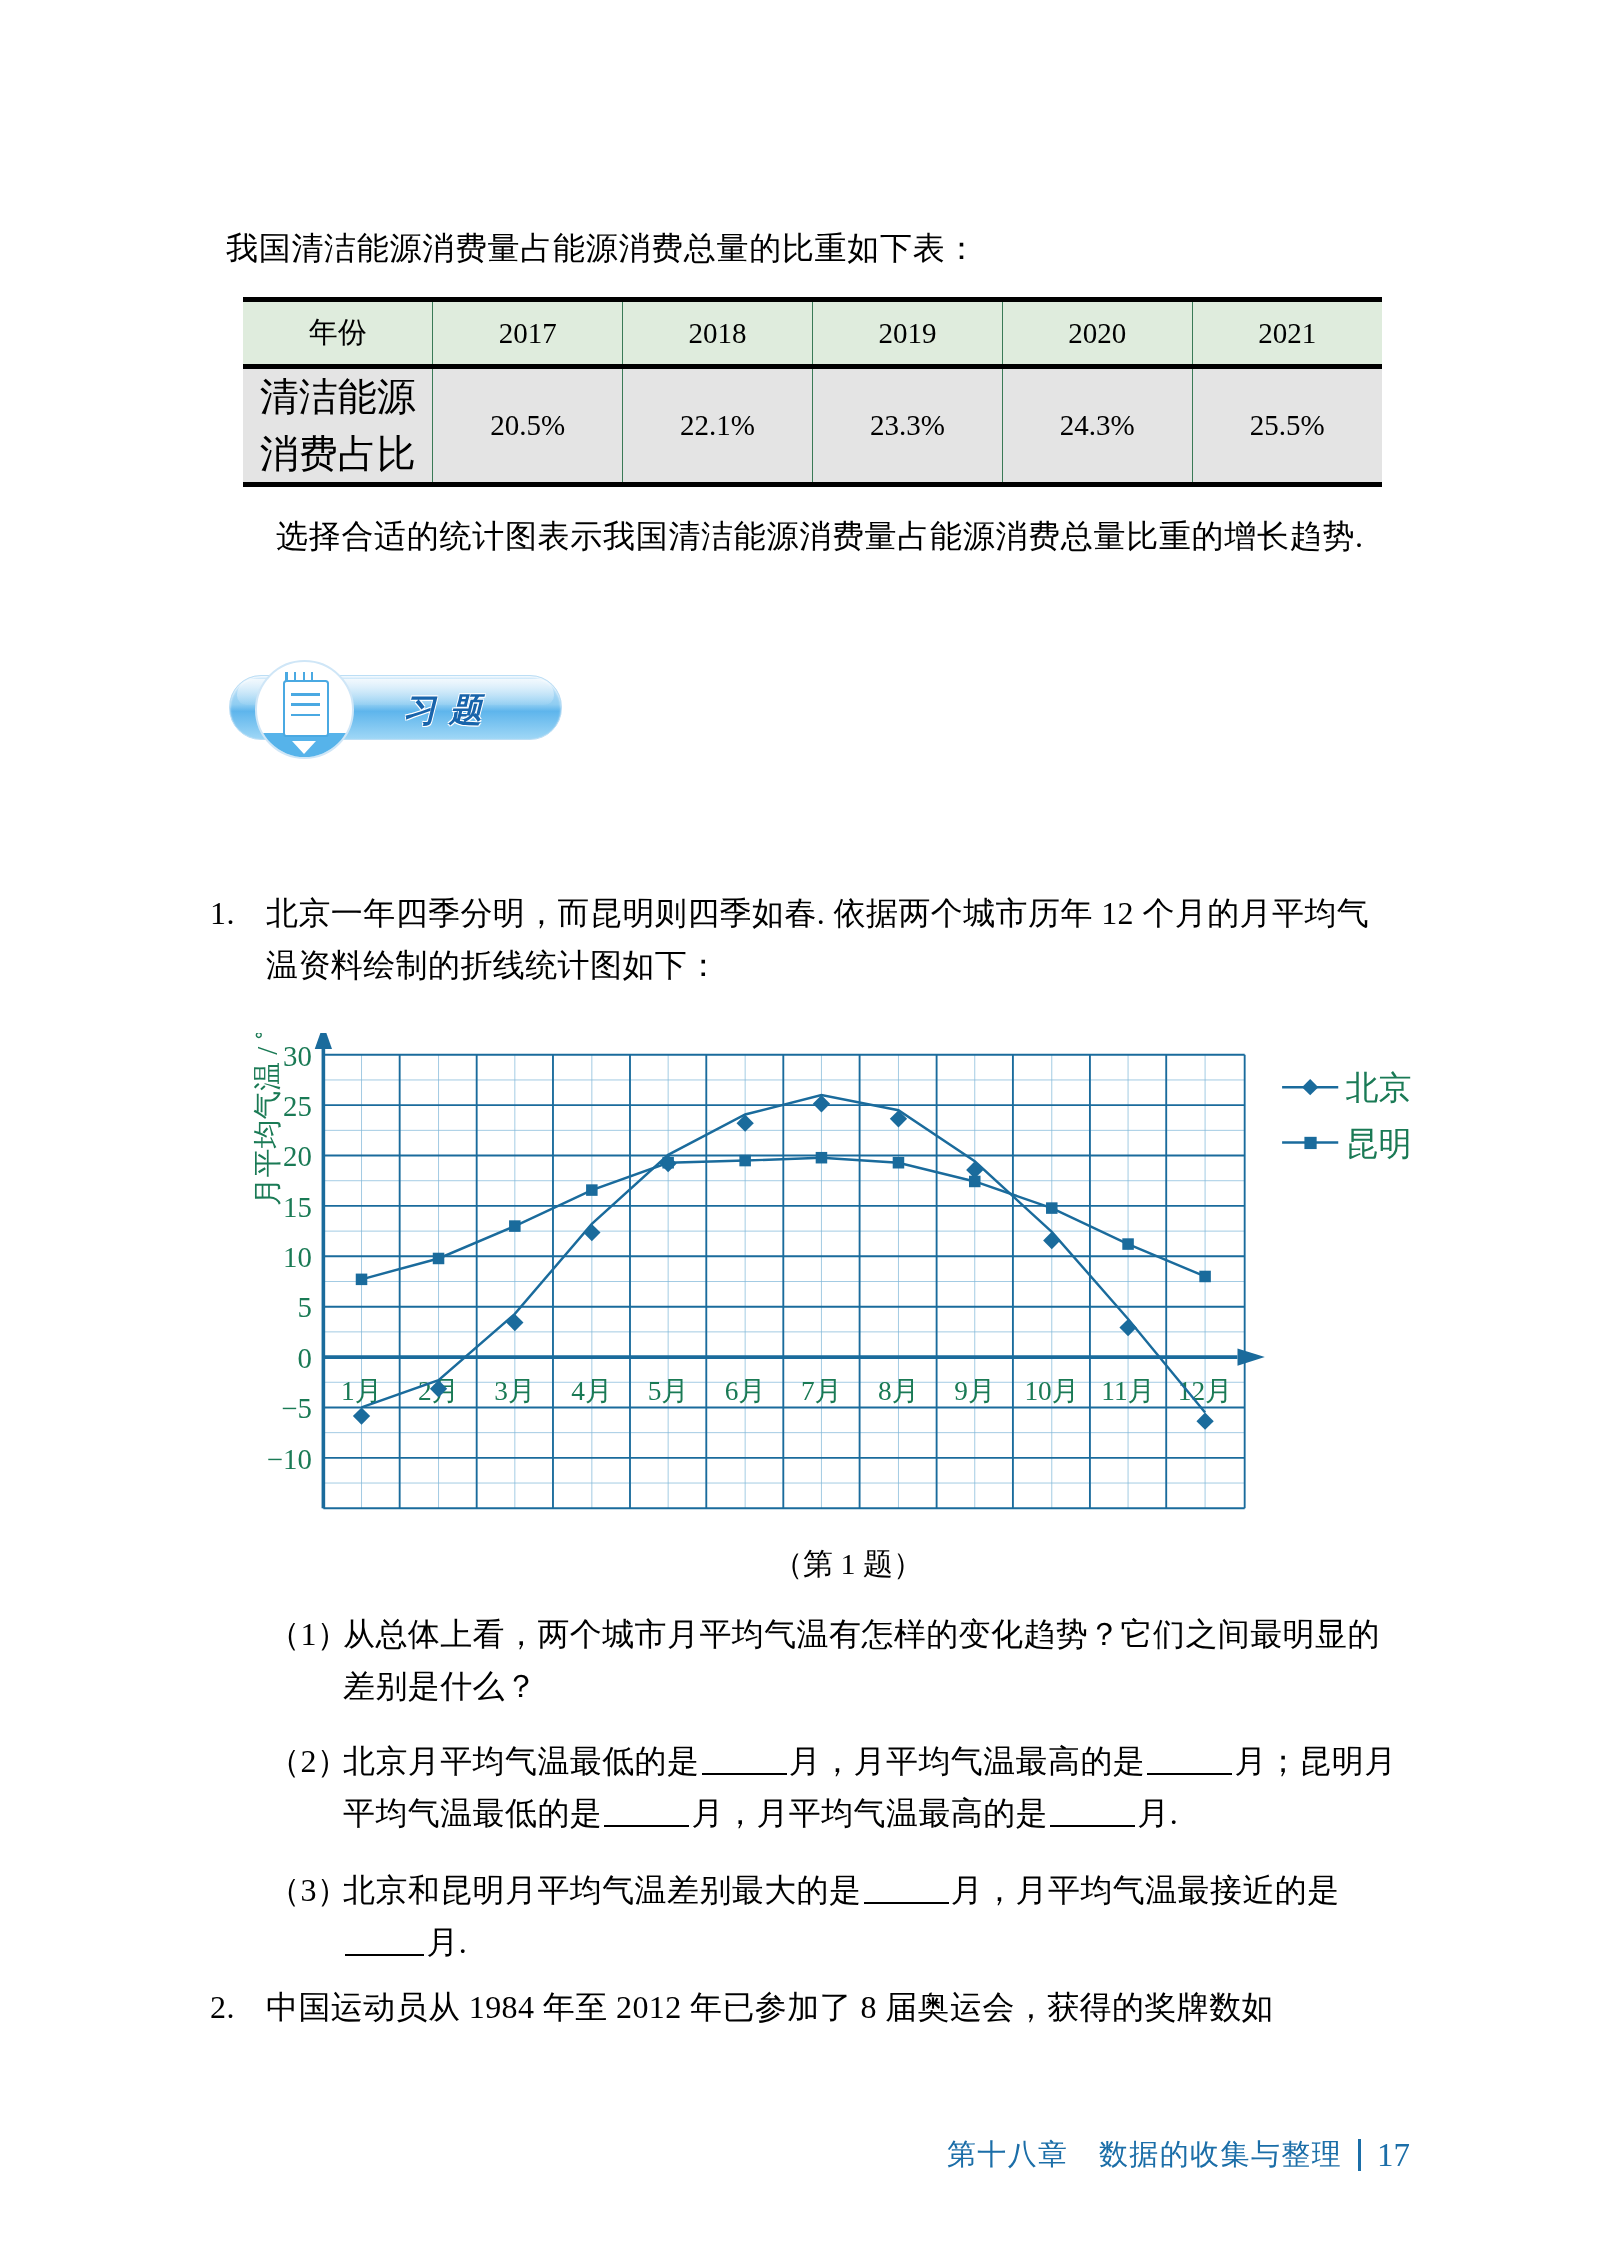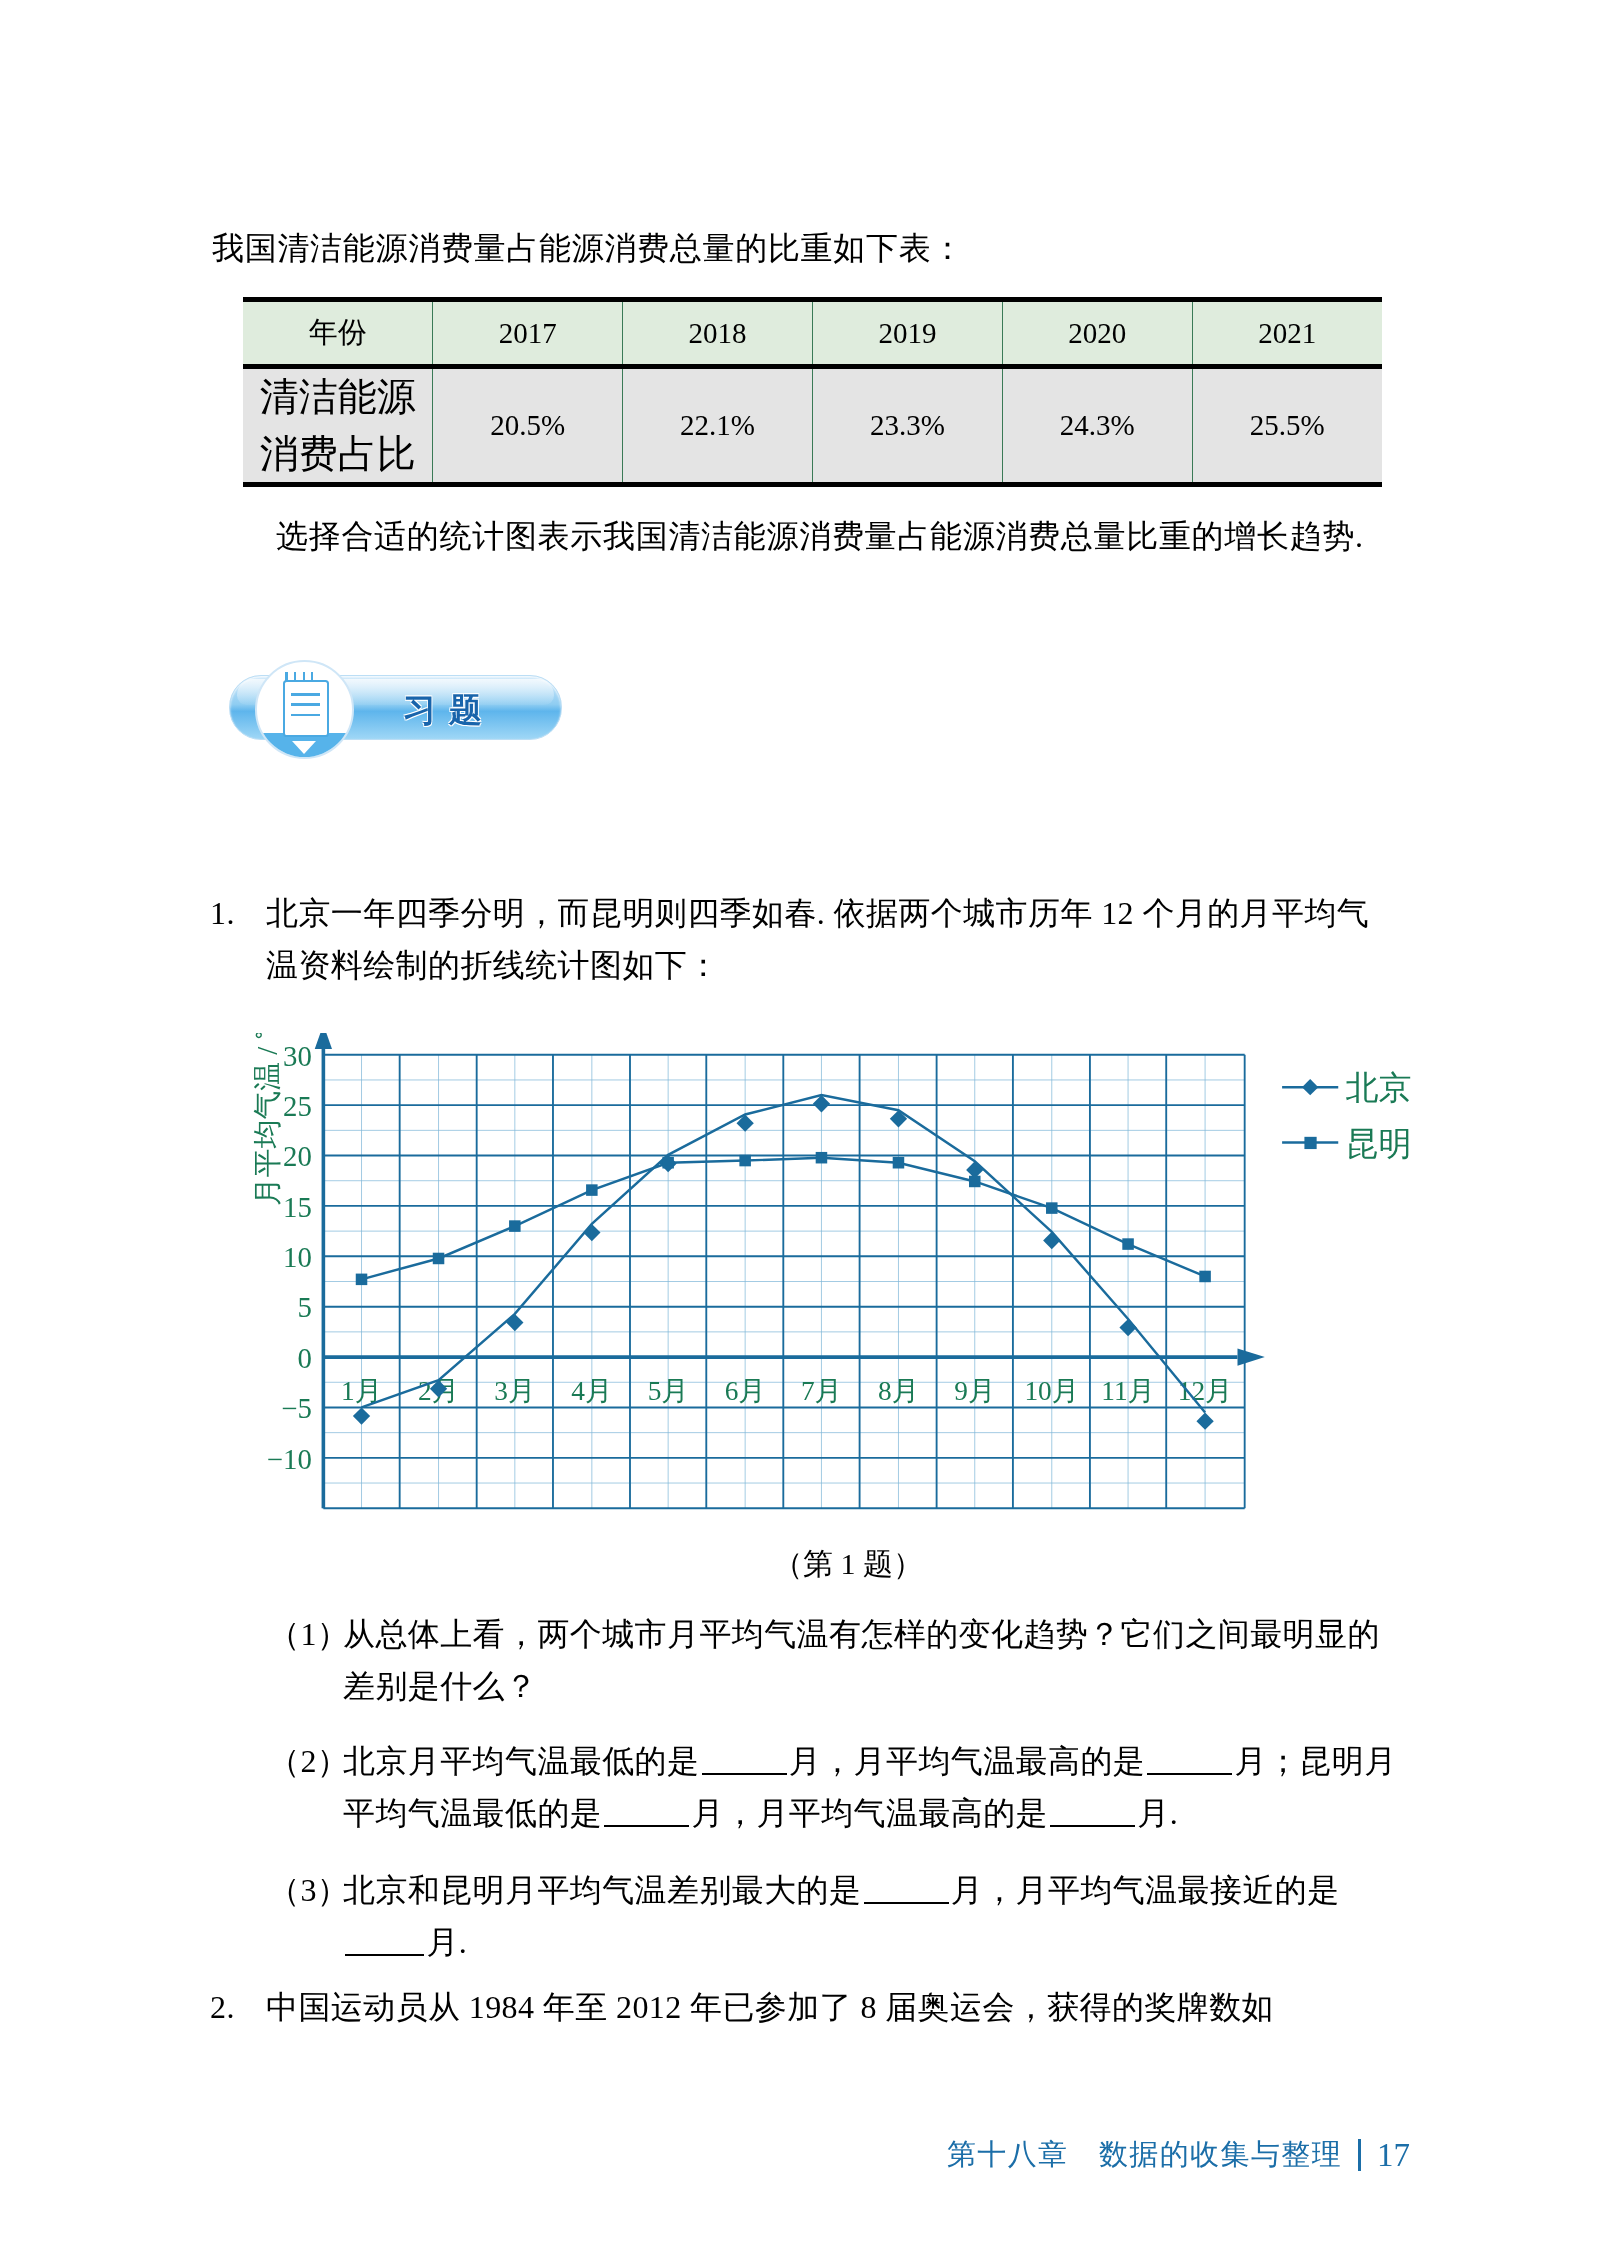--- a/index.html
+++ b/index.html
@@ -18,21 +18,21 @@
   .page {
     position: absolute;
     left: 0; top: 0;
     width: 1624px;
     height: 2261px;
   }
 
   
   .intro-line {
     position: absolute;
-    left: 212px;
+    left: 226px;
     top: 227px;
     font-size: 32px;
     letter-spacing: 0.7px;
     white-space: nowrap;
   }
 
   
   .data-table-wrap {
     position: absolute;
     left: 243px;
@@ -118,20 +118,21 @@
   .badge-label {
     position: absolute;
     left: 180px;
     top: 32px;
     font-size: 33px;
     font-weight: bold;
     color: #1864ab;
     letter-spacing: 13px;
     text-shadow: 0.7px 0.7px 0 #ffffff, -0.7px -0.7px 0 #ffffff, 0.7px -0.7px 0 #ffffff, -0.7px 0.7px 0 #ffffff;
     font-family: "Liberation Sans", sans-serif;
+    font-style: italic;
   }
   .badge-circle {
     position: absolute;
     left: 32px;
     top: 4.3px;
     width: 95px;
     height: 95px;
     border-radius: 50%;
     background: #ffffff;
     border: 2.2px solid #cfe6f7;

